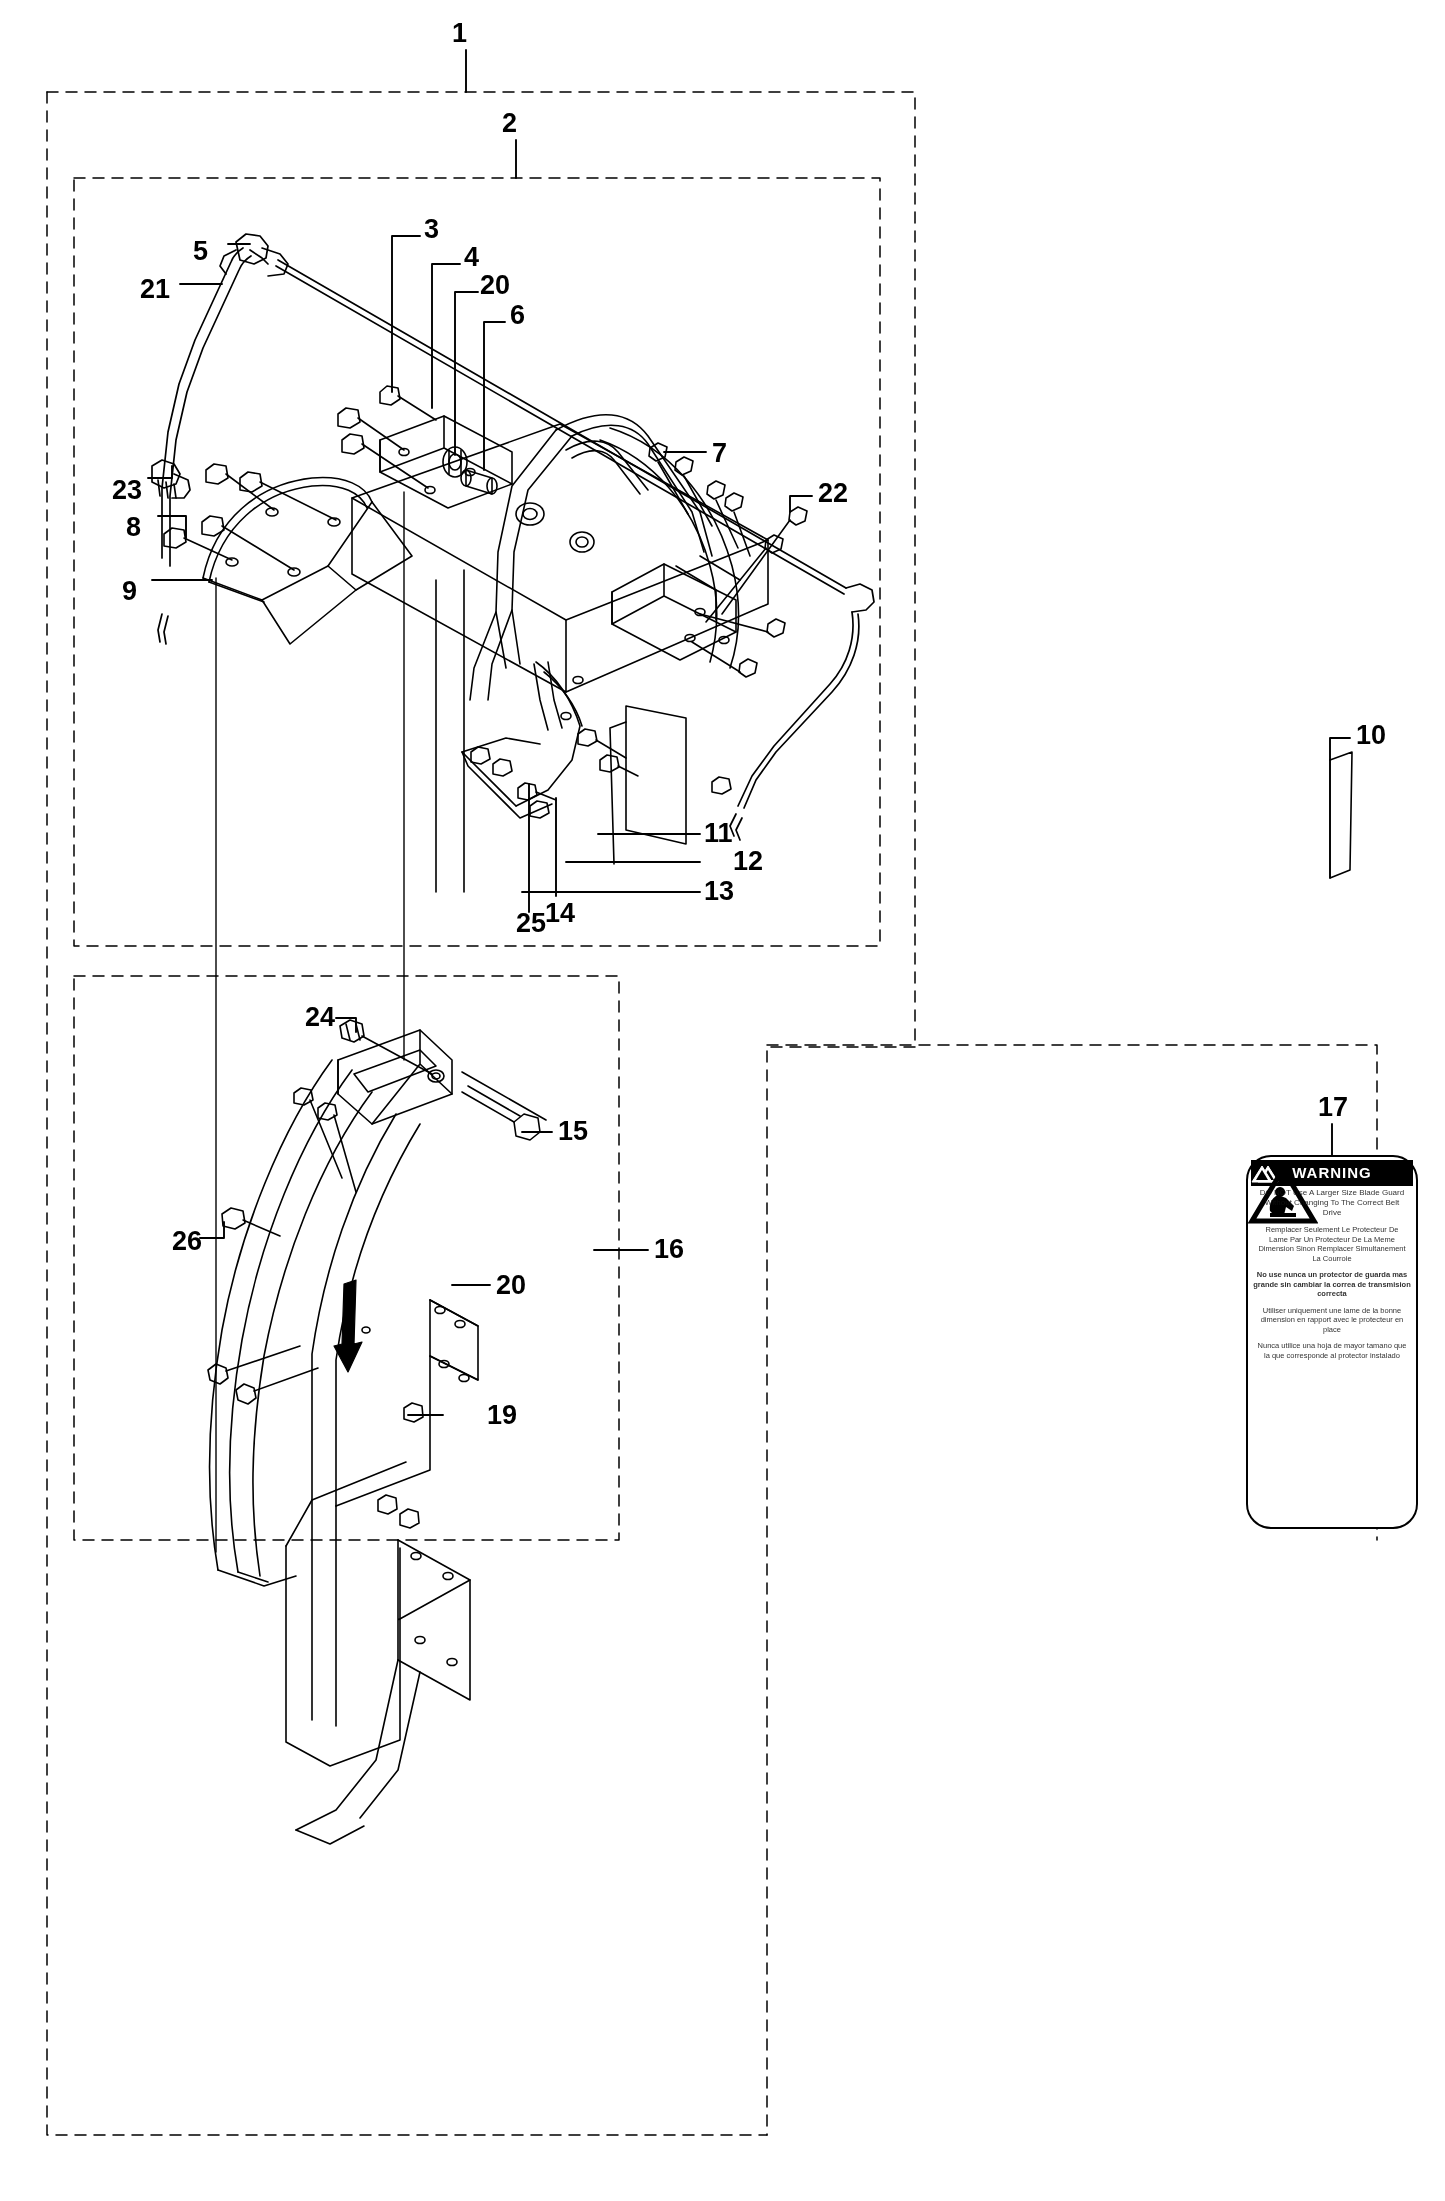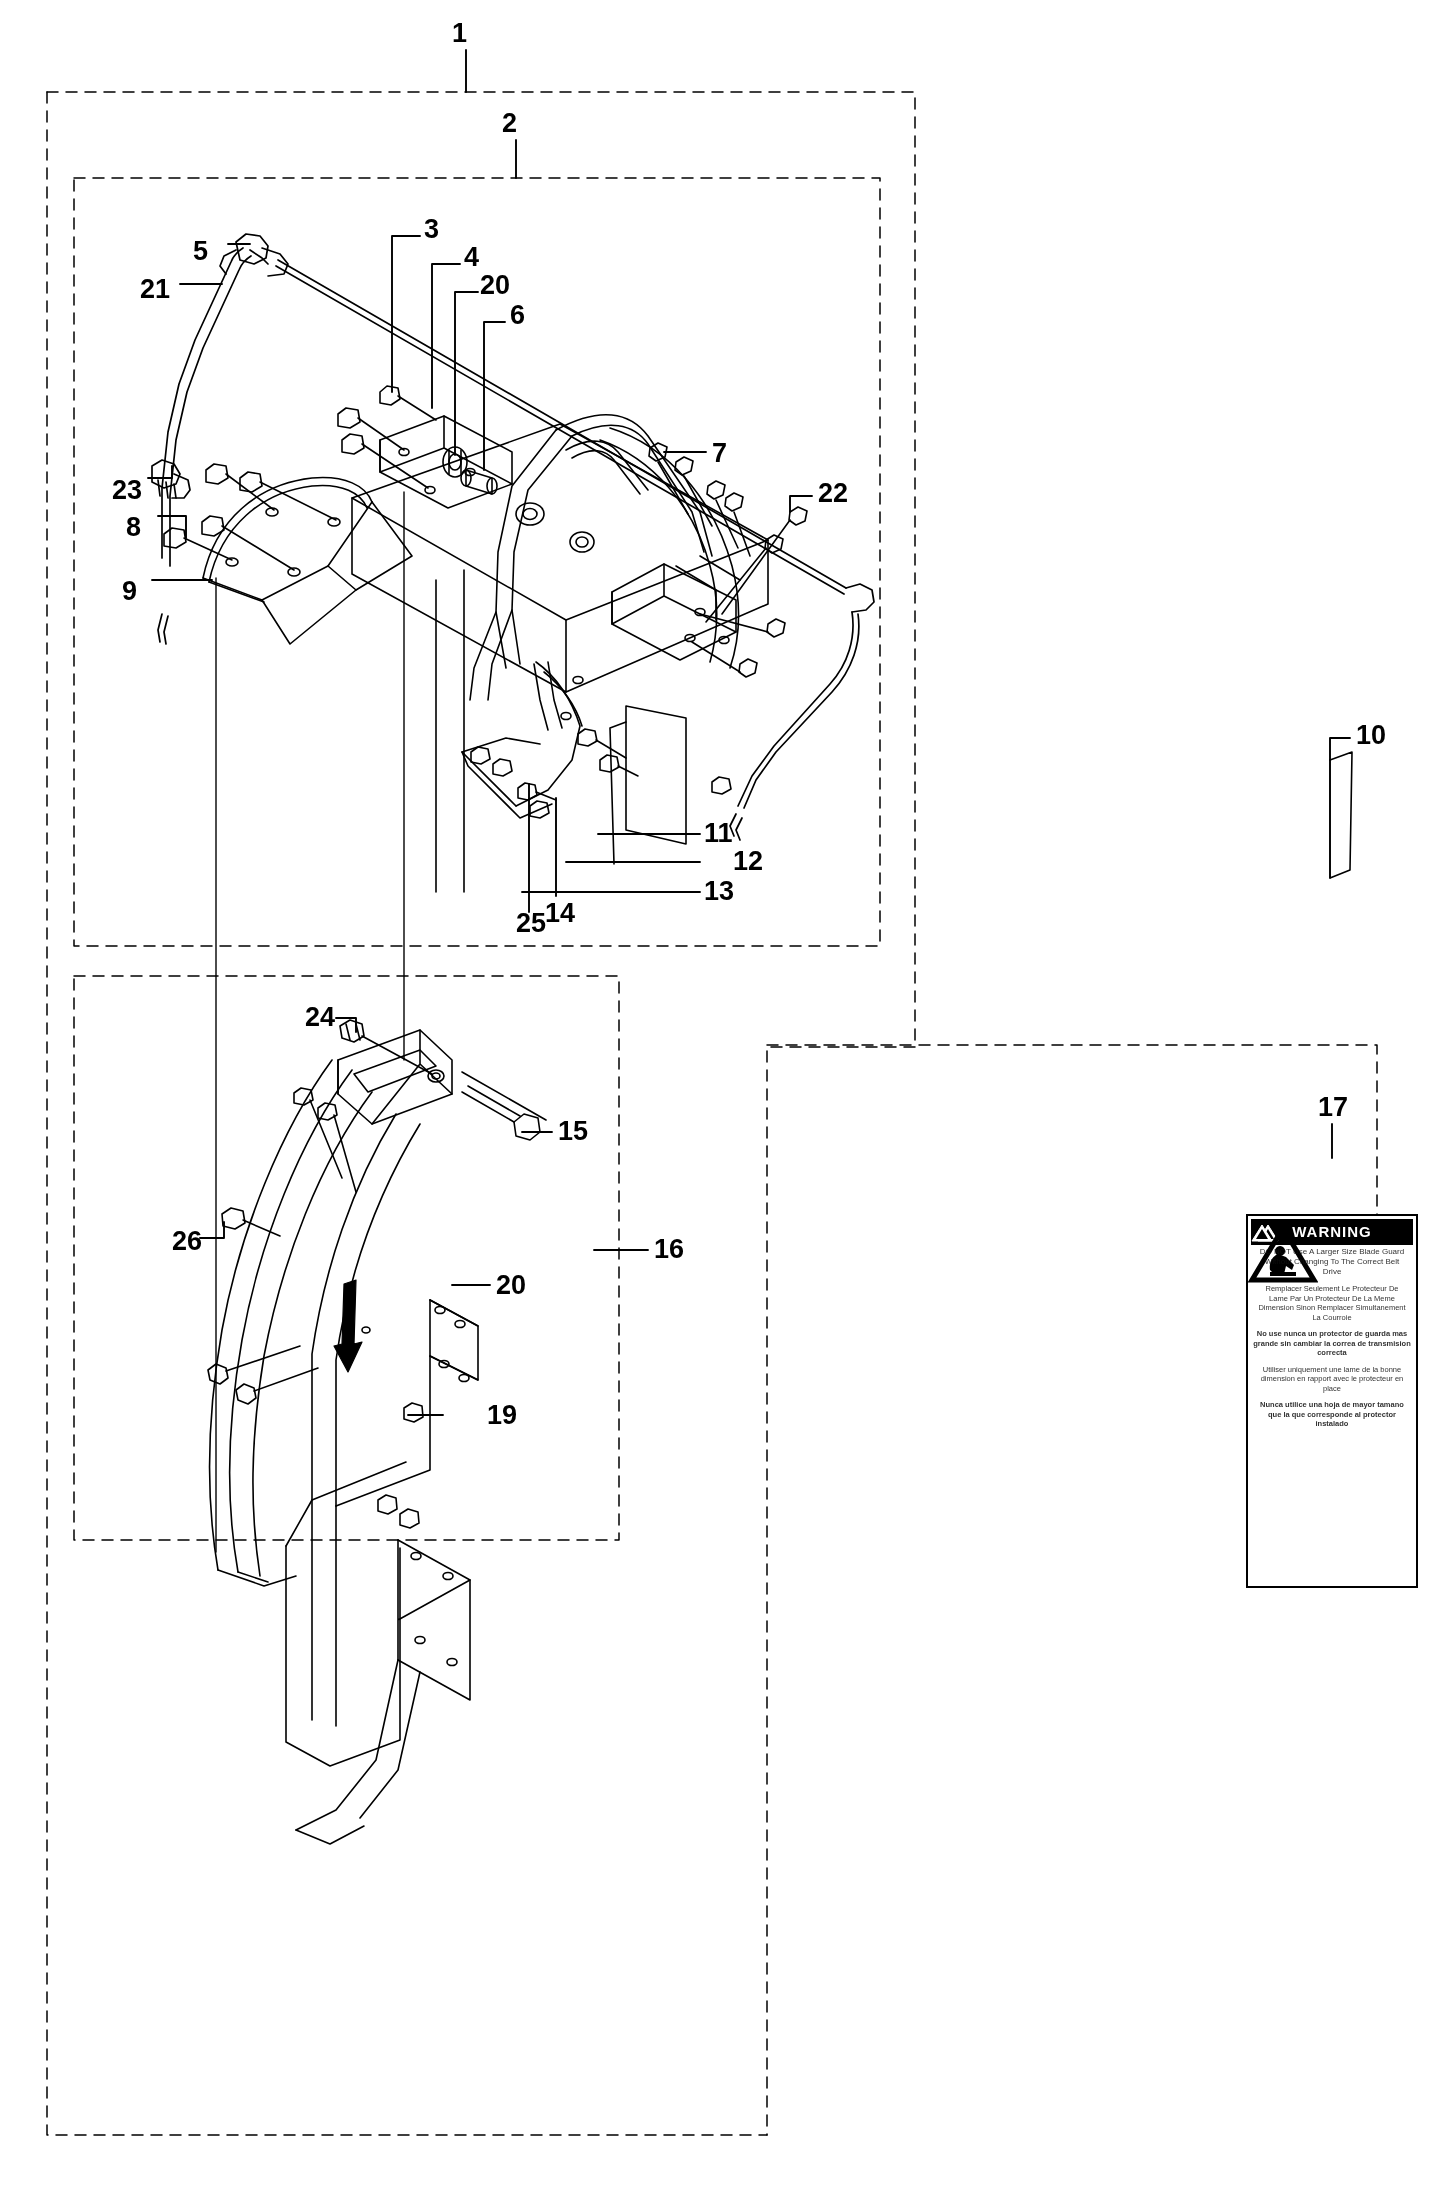--- a/index.html
+++ b/index.html
@@ -398,21 +398,21 @@
   <div class="lbl" style="left:545px;top:892px;margin-top:8px;">14</div>
   <div class="lbl" style="left:516px;top:910px;">25</div>
   <div class="lbl" style="left:305px;top:1004px;">24</div>
   <div class="lbl" style="left:558px;top:1118px;">15</div>
   <div class="lbl" style="left:172px;top:1228px;">26</div>
   <div class="lbl" style="left:654px;top:1236px;">16</div>
   <div class="lbl" style="left:496px;top:1272px;">20</div>
   <div class="lbl" style="left:448px;top:1402px;margin-left:39px;">19</div>
   <div class="lbl" style="left:1318px;top:1094px;">17</div>
 
-  <div class="warnbox" style="left:1246px;top:1214px;width:168px;height:370px;">
+  <div class="warnbox" style="left:1246px;top:1155px;width:168px;height:370px;border-radius:25px;">
 
     <div style="position:relative;height:26px;margin:3px 3px 0 3px;">
       <div class="warnhdr" style="position:absolute;left:0;top:0;right:0;height:26px;line-height:26px;font-size:15px;">WARNING</div>
       <svg width="22" height="20" style="position:absolute;left:6px;top:4px;">
         <polygon points="11,2 21,18 1,18" fill="#fff" stroke="#fff" stroke-width="1"></polygon>
         <polygon points="11,6 17,16 5,16" fill="#000"></polygon>
       </svg>
       <svg width="22" height="20" style="position:absolute;right:6px;top:4px;">
         <polygon points="11,2 21,18 1,18" fill="#fff" stroke="#fff" stroke-width="1"></polygon>
         <polygon points="11,6 17,16 5,16" fill="#000"></polygon>
@@ -423,16 +423,16 @@
       <polygon points="35,4 66,56 4,56" fill="none" stroke="#000" stroke-width="5"></polygon>
       <path d="M32 22 a5 5 0 1 0 0.1 0 z" fill="#000"></path>
       <path d="M30 30 c-7 3 -9 10 -8 16 l4 4 h10 l2 -8 6 4 2 -5 -8 -8 z" fill="#000"></path>
       <path d="M22 50 h26" stroke="#000" stroke-width="4"></path>
     </svg>
 
     <div class="wtxt blur" style="font-size:8px;line-height:10px;padding:0 8px;margin-top:2px;">DO NOT Use A Larger Size Blade Guard Without Changing To The Correct Belt Drive</div>
     <div class="wtxt blur" style="font-size:7.5px;line-height:9.5px;padding:0 8px;margin-top:7px;">Remplacer Seulement Le Protecteur De Lame Par Un Protecteur De La Meme Dimension Sinon Remplacer Simultanement La Courroie</div>
     <div class="wtxt blur" style="font-size:7.5px;line-height:9.5px;padding:0 4px;margin-top:7px;font-weight:bold;">No use nunca un protector de guarda mas grande sin cambiar la correa de transmision correcta</div>
     <div class="wtxt blur" style="font-size:7.5px;line-height:9.5px;padding:0 8px;margin-top:7px;">Utiliser uniquement une lame de la bonne dimension en rapport avec le protecteur en place</div>
-    <div class="wtxt blur" style="font-size:7.5px;line-height:9.5px;padding:0 8px;margin-top:7px;font-weight:bold;">Nunca utilice una hoja de mayor tamano que la que corresponde al protector instalado</div>
+    <div class="wtxt blur" style="font-size:7.5px;line-height:9.5px;padding:0 8px;margin-top:7px;">Nunca utilice una hoja de mayor tamano que la que corresponde al protector instalado</div>
   </div>
 
 </div>
 
 </body></html>

